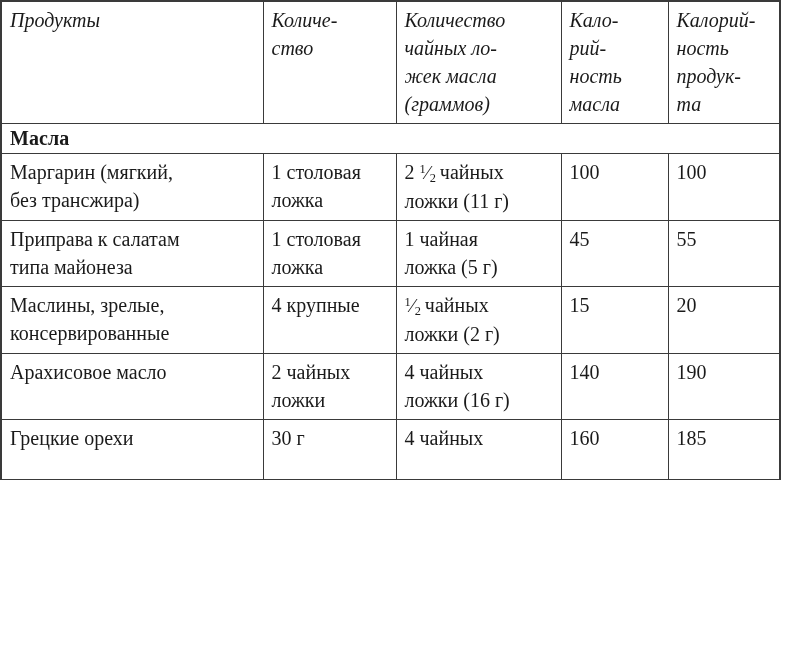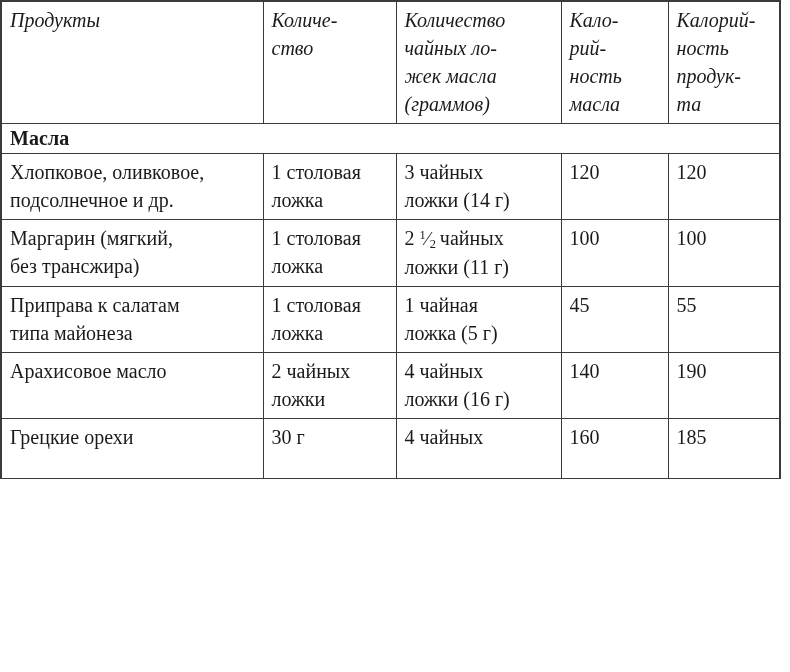--- a/index.html
+++ b/index.html
@@ -143,65 +143,64 @@
             <span class="ln">та</span>
           </th>
       </tr>
     </thead>
     <tbody id="tbody">
         <tr class="section">
           <td colspan="5">Масла</td>
         </tr>
         <tr class="data">
           <td>
-            <span class="ln">Хлопковое, оливковое,</span>
-            <span class="ln">подсолнечное и др.</span>
+            <span class="ln">Маргарин (мягкий,</span>
+            <span class="ln">без трансжира)</span>
           </td>
           <td>
             <span class="ln">1 столовая</span>
             <span class="ln">ложка</span>
           </td>
           <td>
-            <span class="ln">3 чайных</span>
-            <span class="ln">ложки (14 г)</span>
-          </td>
-          <td>120</td>
-          <td>120</td>
-        </tr>
-        <tr class="data">
-          <td>
-            <span class="ln">Маргарин (мягкий,</span>
-            <span class="ln">без трансжира)</span>
+            <span class="ln">2 <span class="frac"><span class="num">1</span><span class="bar">⁄</span><span class="den">2</span></span> чайных</span>
+            <span class="ln">ложки (11 г)</span>
+          </td>
+          <td>100</td>
+          <td>100</td>
+        </tr>
+        <tr class="data">
+          <td>
+            <span class="ln">Приправа к салатам</span>
+            <span class="ln">типа майонеза</span>
           </td>
           <td>
             <span class="ln">1 столовая</span>
             <span class="ln">ложка</span>
           </td>
           <td>
-            <span class="ln">2 <span class="frac"><span class="num">1</span><span class="bar">⁄</span><span class="den">2</span></span> чайных</span>
-            <span class="ln">ложки (11 г)</span>
-          </td>
-          <td>100</td>
-          <td>100</td>
-        </tr>
-        <tr class="data">
-          <td>
-            <span class="ln">Приправа к салатам</span>
-            <span class="ln">типа майонеза</span>
-          </td>
-          <td>
-            <span class="ln">1 столовая</span>
-            <span class="ln">ложка</span>
-          </td>
-          <td>
             <span class="ln">1 чайная</span>
             <span class="ln">ложка (5 г)</span>
           </td>
           <td>45</td>
           <td>55</td>
+        </tr>
+        <tr class="data">
+          <td>
+            <span class="ln">Маслины, зрелые,</span>
+            <span class="ln">консервированные</span>
+          </td>
+          <td>
+            <span class="ln">4 крупные</span>
+          </td>
+          <td>
+            <span class="ln"><span class="frac"><span class="num">1</span><span class="bar">⁄</span><span class="den">2</span></span> чайных</span>
+            <span class="ln">ложки (2 г)</span>
+          </td>
+          <td>15</td>
+          <td>20</td>
         </tr>
         <tr class="data">
           <td>
             <span class="ln">Арахисовое масло</span>
           </td>
           <td>
             <span class="ln">2 чайных</span>
             <span class="ln">ложки</span>
           </td>
           <td>

